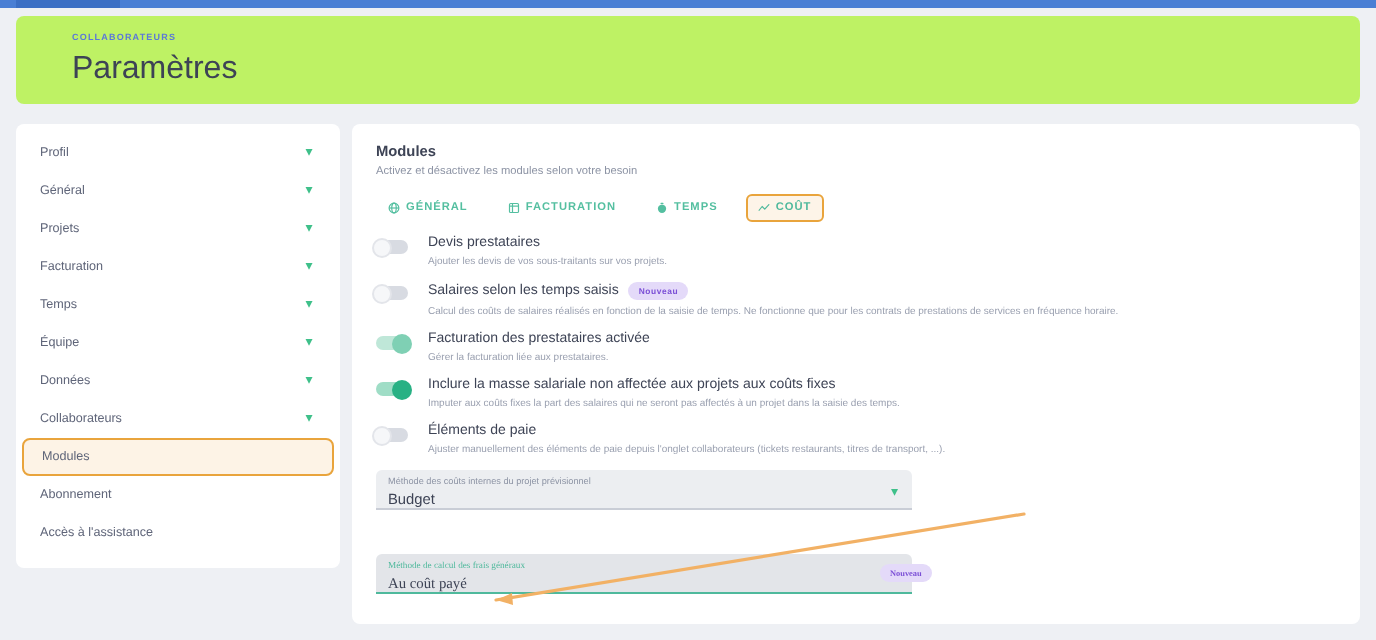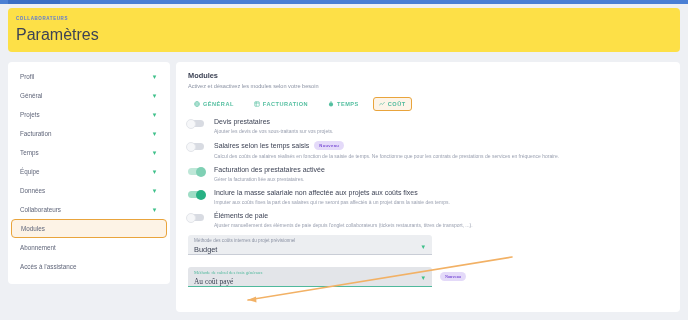--- a/index.html
+++ b/index.html
@@ -18,23 +18,23 @@
   }
   .topbar-tab {
     position: absolute; top: 0; left: 8px; width: 52px; height: 4px;
     background: #3b6fc4;
   }
 
   
   .header-card {
     position: absolute; top: 8px; left: 8px;
     width: 672px; height: 44px;
-    background: #fde047;
+    background: #bef264;
     border-radius: 4px;
-    padding: 8px 8px;
+    padding: 8px 28px;
   }
   .breadcrumb {
     font-size: 4.5px;
     letter-spacing: 0.6px;
     color: #5b78d8;
     font-weight: 700;
     text-transform: uppercase;
   }
   .page-title {
     margin-top: 5px;
@@ -130,26 +130,26 @@
     color: #7b4fd6; background: #e4daf9;
     border-radius: 6px; padding: 2px 5px;
     text-transform: none;
   }
   .row-desc { font-size: 5px; color: #9aa0b0; margin-top: 2.5px; line-height: 1.3; }
 
   
   .fields { margin-top: 3px; }
   .field {
     position: relative;
-    width: 244px; height: 20px;
+    width: 268px; height: 20px;
     background: #eceef1;
     border-radius: 3px 3px 0 0;
     border-bottom: 1px solid #c9cdd6;
     padding: 3px 6px;
-    margin-bottom: 12px;
+    margin-bottom: 22px;
     cursor: pointer;
   }
   .field.focused {
     background: #e3e5e9;
     border-bottom: 1px solid #4fb99c;
     font-family: Liberation Serif, serif;
   }
   .field-label { font-size: 4.6px; color: #8c93a4; }
   .field.focused .field-label { color: #4fb99c; }
   .field-value { font-size: 7.4px; color: #3d4355; margin-top: 1.5px; }

